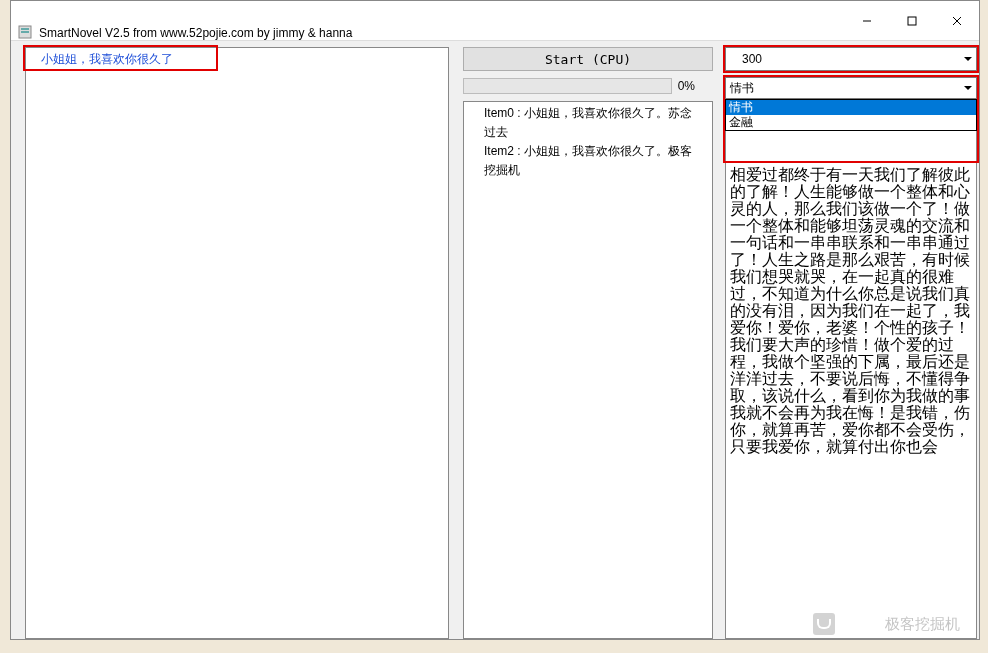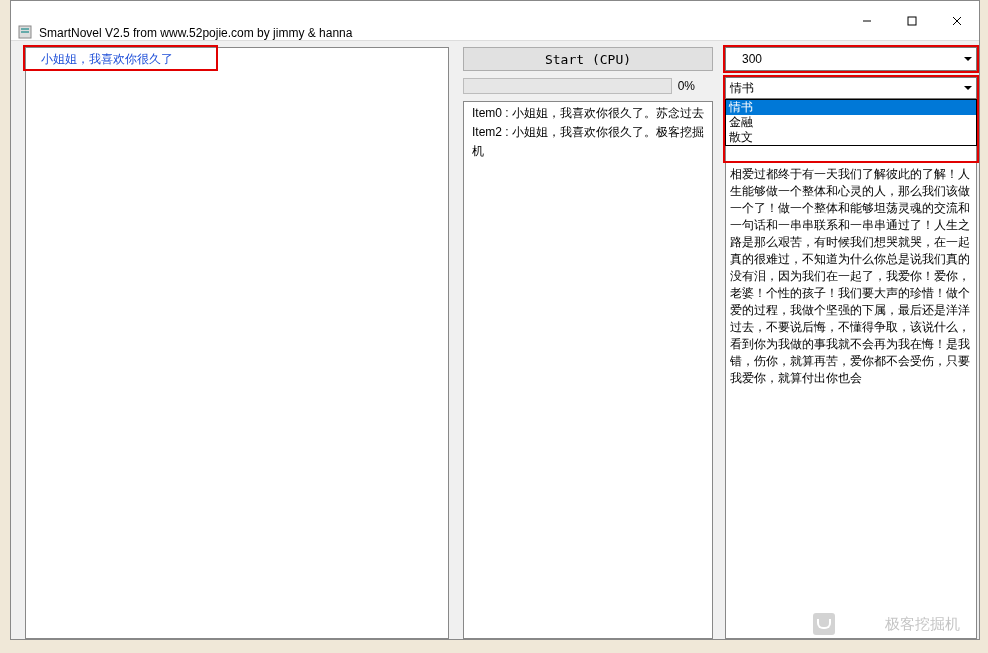--- a/index.html
+++ b/index.html
@@ -154,36 +154,36 @@
       font-size: 12px;
     }
     .mid-panel {
       position: absolute;
       left: 452px;
       top: 60px;
       width: 250px;
       height: 538px;
       background: #fff;
       border: 1px solid #888;
-      padding: 2px 8px;
+      padding: 2px 20px;
       font-size: 12px;
       line-height: 19px;
       color: #000;
       overflow: hidden;
     }
     .right-panel {
       position: absolute;
       left: 714px;
       top: 60px;
       width: 252px;
       height: 538px;
       background: #fff;
       border: 1px solid #888;
       padding: 2px 4px;
-      font-size: 12px;
+      font-size: 16px;
       line-height: 17px;
       color: #000;
       overflow: hidden;
       word-break: break-all;
     }
     .style-combo {
       position: absolute;
       left: 714px;
       top: 36px;
       width: 252px;
@@ -323,21 +323,20 @@
       <div class="right-text-hidden">相爱过都终于有一天我们了解彼此的了解！人生能够做一个整体和心灵的人，那么我们该做一个了！做一个整体和能够坦荡灵魂的交流和一句话和一串串联系和一串串通过了！人生之路是那么艰苦，有时候我们想哭就哭，在一起真的很难过，不知道为什么你总是说我们真的没有泪，因为我们在一起了，我爱你！爱你，老婆！个性的孩子！我们要大声的珍惜！做个爱的过程，我做个坚强的下属，最后还是洋洋过去，不要说后悔，不懂得争取，该说什么，看到你为我做的事我就不会再为我在悔！是我错，伤你，就算再苦，爱你都不会受伤，只要我爱你，就算付出你也会</div>
     </div>
 
     <div class="style-combo">
       <span>情书</span>
       <span class="combo-arrow"></span>
     </div>
     <div class="dropdown-list">
       <div class="dropdown-item selected">情书</div>
       <div class="dropdown-item">金融</div>
-      <div class="dropdown-item">散文</div>
     </div>
     <div class="style-combo-highlight"></div>
 
   </div>
 </div>
 
 <div class="watermark">
   <span class="wm-icon"></span>
   <span>极客挖掘机</span>
 </div>

